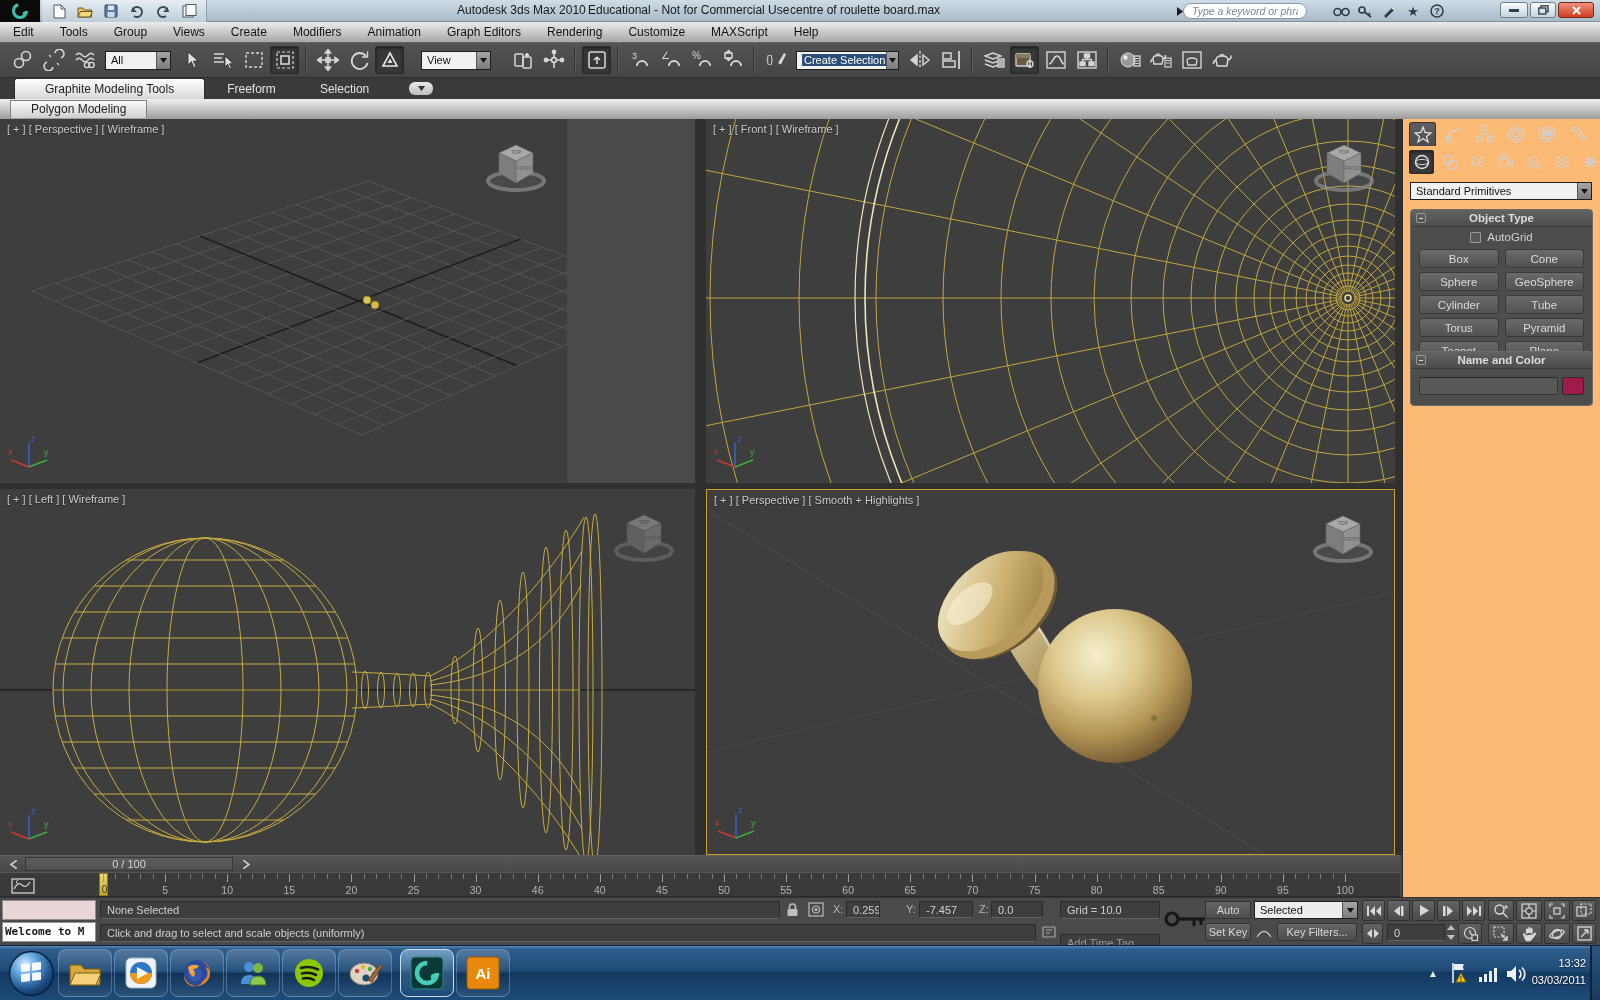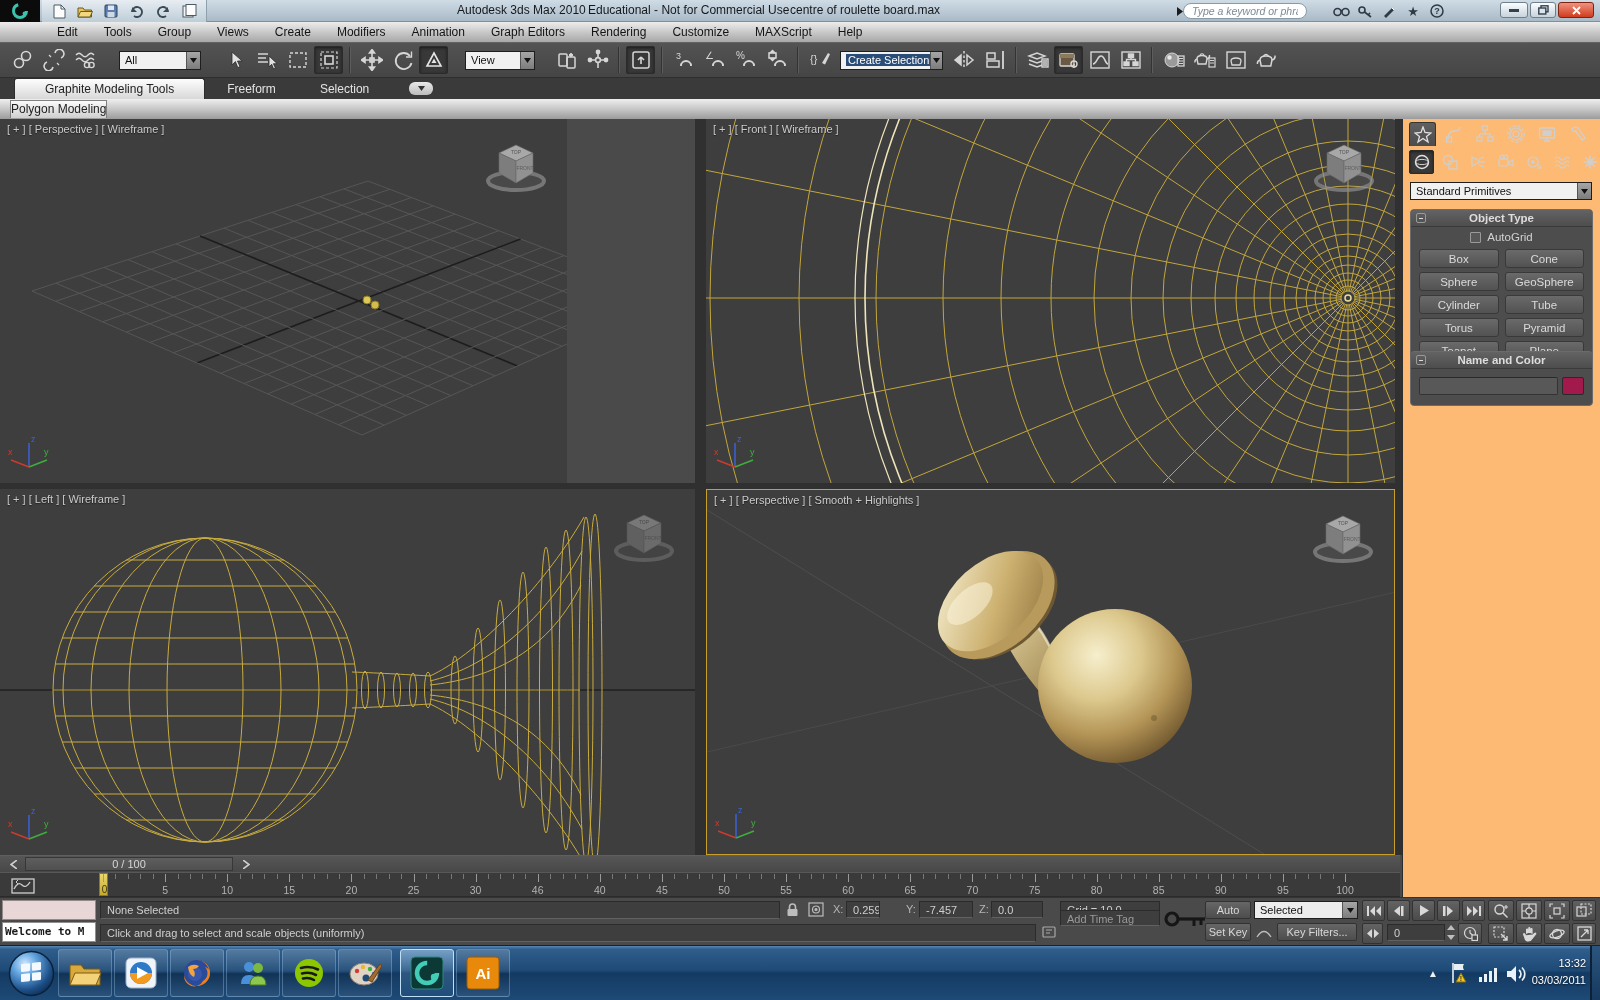--- a/index.html
+++ b/index.html
@@ -13,37 +13,37 @@
   .qat{position:absolute;left:42px;top:0;height:22px;display:flex;align-items:center;gap:4px;padding:0 6px;background:linear-gradient(#e7edf2,#becdd8);border-right:1px solid #8fa0ad}
   .qat .qi{width:22px;height:18px;display:flex;align-items:center;justify-content:center;border-radius:2px}
   .titletext{position:absolute;top:3px;font-size:12px;color:#14191d;white-space:nowrap}
   .searchbox{position:absolute;left:1183px;top:3px;width:124px;height:16px;border:1px solid #8a9aa6;border-radius:8px;background:#fff;font-size:10.5px;padding:0 8px;color:#333;font-family:"Liberation Sans",sans-serif}
   .searchbox::placeholder{font-style:italic;color:#7d8archive}
   .searchbox::placeholder{font-style:italic;color:#7d8a94}
   .tbicon{position:absolute;top:2px;width:22px;height:18px;display:flex;align-items:center;justify-content:center}
   .winbtn{position:absolute;top:2px;height:16px;border-radius:3px;border:1px solid #6f7f8c;display:flex;align-items:center;justify-content:center;background:linear-gradient(#fbfdfe,#c6d3dd)}
   .winbtn.close{background:linear-gradient(#ef9280,#cf3c1e);border-color:#7e2410}
   
-  .menubar{position:absolute;left:0;top:22px;width:1600px;height:21px;background:linear-gradient(#ececec,#c2c2c2 60%,#a8a8a8);border-bottom:1px solid #636363;display:flex;align-items:center;padding-left:44px}
+  .menubar{position:absolute;left:0;top:22px;width:1600px;height:21px;background:linear-gradient(#ececec,#c2c2c2 60%,#a8a8a8);border-bottom:1px solid #636363;display:flex;align-items:center;}
   .mi{font-size:12px;color:#141414;padding:0 13px;line-height:21px}
   
   .toolbar{position:absolute;left:0;top:43px;width:1600px;height:35px;background:linear-gradient(#535353,#454545);border-bottom:1px solid #2f2f2f;display:flex;align-items:center;gap:2px;padding-left:8px}
   .ti{width:29px;height:28px;display:flex;align-items:center;justify-content:center;border-radius:2px;flex:none}
   .ti.pressed{background:#383838;border:1px solid #2b2b2b;box-shadow:inset 0 1px 3px rgba(0,0,0,.55)}
   .tsep{width:2px;height:26px;border-left:1px solid #333;border-right:1px solid #5d5d5d;margin:0 4px;flex:none}
   .combo{display:inline-flex;align-items:center;height:19px;background:#f1f1f1;border:1px solid #1e1e1e;color:#111;font-size:11px;padding-left:5px;flex:none}
   .combo .cval{white-space:nowrap;overflow:hidden}
   .combo .carrow{margin-left:auto;width:14px;align-self:stretch;background:linear-gradient(#a6a6a6,#7c7c7c);border-left:1px solid #555;display:flex;align-items:center;justify-content:center}
   
   .rtabs{position:absolute;left:0;top:78px;width:1600px;height:21px;background:#3a3a3a;display:flex;align-items:flex-end;padding-left:14px}
   .rtab{font-size:12px;color:#e3e3e3;padding:0 22px;line-height:20px}
   .rtab.active{background:linear-gradient(#fdfdfd,#d8d8d8);color:#222;border-radius:3px 3px 0 0;padding:0 30px;border:1px solid #2c2c2c;border-bottom:none}
   .rpill{width:24px;height:13px;background:linear-gradient(#e9e9e9,#bdbdbd);border-radius:6px;margin:0 0 4px 18px;display:flex;align-items:center;justify-content:center}
   .rpanelrow{position:absolute;left:0;top:99px;width:1600px;height:20px;background:linear-gradient(#efefef,#c3c3c3 55%,#9b9b9b)}
-  .ptab{position:absolute;left:10px;top:1px;height:18px;background:linear-gradient(#fbfbfb,#cfcfcf);border:1px solid #808080;border-bottom:none;font-size:12px;color:#222;padding:0 0;line-height:17px}
+  .ptab{position:absolute;left:10px;top:1px;height:18px;background:linear-gradient(#fbfbfb,#cfcfcf);border:1px solid #808080;border-bottom:none;font-size:12px;color:#222;padding:0 20px;line-height:17px}
   .grip{position:absolute;left:2px;top:80px;width:5px;height:37px;border-left:2px solid #5c5c5c;border-right:2px solid #2e2e2e}
   
   .vp{position:absolute;background:#3e3e3e;overflow:hidden}
   .vp.active{border:1px solid #c79f2a}
   .vplabel{position:absolute;left:7px;top:4px;font-size:11px;color:#cbcbcb;white-space:nowrap;text-shadow:0 1px 1px rgba(0,0,0,.5)}
   .vpsplit-v{position:absolute;left:695px;top:119px;width:11px;height:736px;background:#303030}
   .vpsplit-v2{position:absolute;left:1395px;top:119px;width:7px;height:736px;background:#303030}
   .vpsplit-h{position:absolute;left:0;top:483px;width:1395px;height:6px;background:#303030}
   .vcube{position:absolute;right:16px;top:18px}
   .tripod{position:absolute;left:6px;bottom:6px}
@@ -85,21 +85,21 @@
   .lbl{position:absolute;color:#b5b5b5;font-size:11px}
   .sbtn{position:absolute;background:linear-gradient(#666,#4d4d4d);border:1px solid #323232;border-radius:2px;color:#d8d8d8;font-size:11px;text-align:center;overflow:hidden}
   .listener-pink{position:absolute;left:2px;top:2px;width:94px;height:20px;background:#e9d7d7;border:1px solid #958a8a}
   .listener-white{position:absolute;left:2px;top:24px;width:94px;height:20px;background:#fff;border:1px solid #909090;font-family:"DejaVu Sans Mono",monospace;font-size:11px;font-weight:bold;color:#1a1a1a;line-height:18px;padding-left:2px;white-space:nowrap;overflow:hidden}
   .navic{position:absolute;width:26px;height:21px;display:flex;align-items:center;justify-content:center;background:linear-gradient(#606060,#4a4a4a);border:1px solid #323232;border-radius:2px}
   .pbbtn{position:absolute;top:2px;width:23px;height:21px;display:flex;align-items:center;justify-content:center;background:linear-gradient(#636363,#4b4b4b);border:1px solid #323232;border-radius:2px}
   .lightcombo{position:absolute;display:flex;align-items:center;background:#ededed;border:1px solid #1e1e1e;color:#111;font-size:11px;padding-left:5px}
   .lightcombo .carrow{margin-left:auto;width:15px;align-self:stretch;background:linear-gradient(#a6a6a6,#7c7c7c);border-left:1px solid #555;display:flex;align-items:center;justify-content:center}
   
   .taskbar{position:absolute;left:0;top:945px;width:1600px;height:55px;background:linear-gradient(#5787b4 0%,#2f5d8c 6%,#1e4a77 45%,#143a62 50%,#1d4a77 100%);border-top:1px solid #0d2440}
-  .tbtn{position:absolute;top:3px;width:54px;height:48px;border:1px solid rgba(160,200,235,.35);border-radius:3px;background:linear-gradient(rgba(255,255,255,.18),rgba(255,255,255,.04) 48%,rgba(0,0,0,.12) 52%,rgba(255,255,255,.06));display:flex;align-items:center;justify-content:center}
+  .tbtn{position:absolute;top:3px;width:54px;height:48px;border:1px solid rgba(160,200,235,.35);border-radius:8px;background:linear-gradient(rgba(255,255,255,.18),rgba(255,255,255,.04) 48%,rgba(0,0,0,.12) 52%,rgba(255,255,255,.06));display:flex;align-items:center;justify-content:center}
   .tbtn.active{background:linear-gradient(rgba(190,225,255,.5),rgba(120,170,215,.25) 50%,rgba(40,90,140,.3));border-color:#bfe0f5}
   .clock{position:absolute;right:14px;top:9px;text-align:right;color:#fff;font-size:11px;line-height:17px;text-shadow:0 1px 2px rgba(0,0,0,.7)}
   .showdesk{position:absolute;right:0;top:0;width:10px;height:55px;background:linear-gradient(#2c567f,#16395d);border-left:2px solid #0c2038}
 </style>
 </head>
 <body>
 
 <div class="screen">
 
   <div class="titlebar">
@@ -231,21 +231,21 @@
         </svg>
       </span>
     <span class="ti">
         <svg width="22" height="22" viewBox="0 0 22 22" fill="none" stroke="#d6d6d6" stroke-width="1.4">
           <path d="M2,6 q3,-3.5 6,0 t6,0 t6,0"></path>
           <path d="M2,11 q3,-3.5 6,0 t6,0 t6,0"></path>
           <circle cx="13" cy="16" r="2.6"></circle>
           <circle cx="17.5" cy="16" r="2.6"></circle>
         </svg>
       </span>
-    <div class="combo" style="width:82px;margin:0 18px">
+    <div class="combo" style="width:66px;margin:0 4px">
       <span class="cval">All</span>
       <span class="carrow">
           <svg width="7" height="5" viewBox="0 0 7 5">
             <path d="M0,0 h7 l-3.5,5 z" fill="#111"></path>
           </svg>
         </span>
     </div>
     <span class="ti">
         <svg width="20" height="20" viewBox="0 0 20 20">
           <path d="M6,2 v13 l3.4-3.4 2.4,6 2.2-1 -2.5-5.6 h4.7 z" fill="#e2e2e2" stroke="#2c2c2c" stroke-width=".8"></path>
@@ -1007,21 +1007,21 @@
       </span>
 
     <span class="lbl" style="left:833px;top:5px">X:</span>
     <div class="f" style="left:846px;top:3px;width:34px;height:17px">0.259</div>
     <span class="lbl" style="left:906px;top:5px">Y:</span>
     <div class="f" style="left:919px;top:3px;width:54px;height:17px">-7.457</div>
     <span class="lbl" style="left:979px;top:5px">Z:</span>
     <div class="f" style="left:991px;top:3px;width:52px;height:17px">0.0</div>
 
     <div class="f" style="left:1060px;top:3px;width:100px;height:18px">Grid = 10.0</div>
-    <div class="f" style="left:1060px;top:12px;width:100px;height:16px;color:#9a9a9a">Add Time Tag</div>
+    <div class="f" style="left:1060px;top:36px;width:100px;height:16px;color:#9a9a9a">Add Time Tag</div>
     <span class="abs" style="left:1042px;top:27px">
         <svg width="14" height="14" viewBox="0 0 14 14" fill="none" stroke="#a8a8a8" stroke-width="1.2">
           <rect x="1" y="2" width="12" height="10" rx="1"></rect>
           <path d="M4,5 h6 M4,8 h4"></path>
         </svg>
       </span>
 
     <span class="abs" style="left:1163px;top:8px">
         <svg width="44" height="26" viewBox="0 0 44 26">
           <circle cx="9" cy="13" r="6" fill="none" stroke="#161616" stroke-width="3.2"></circle>

